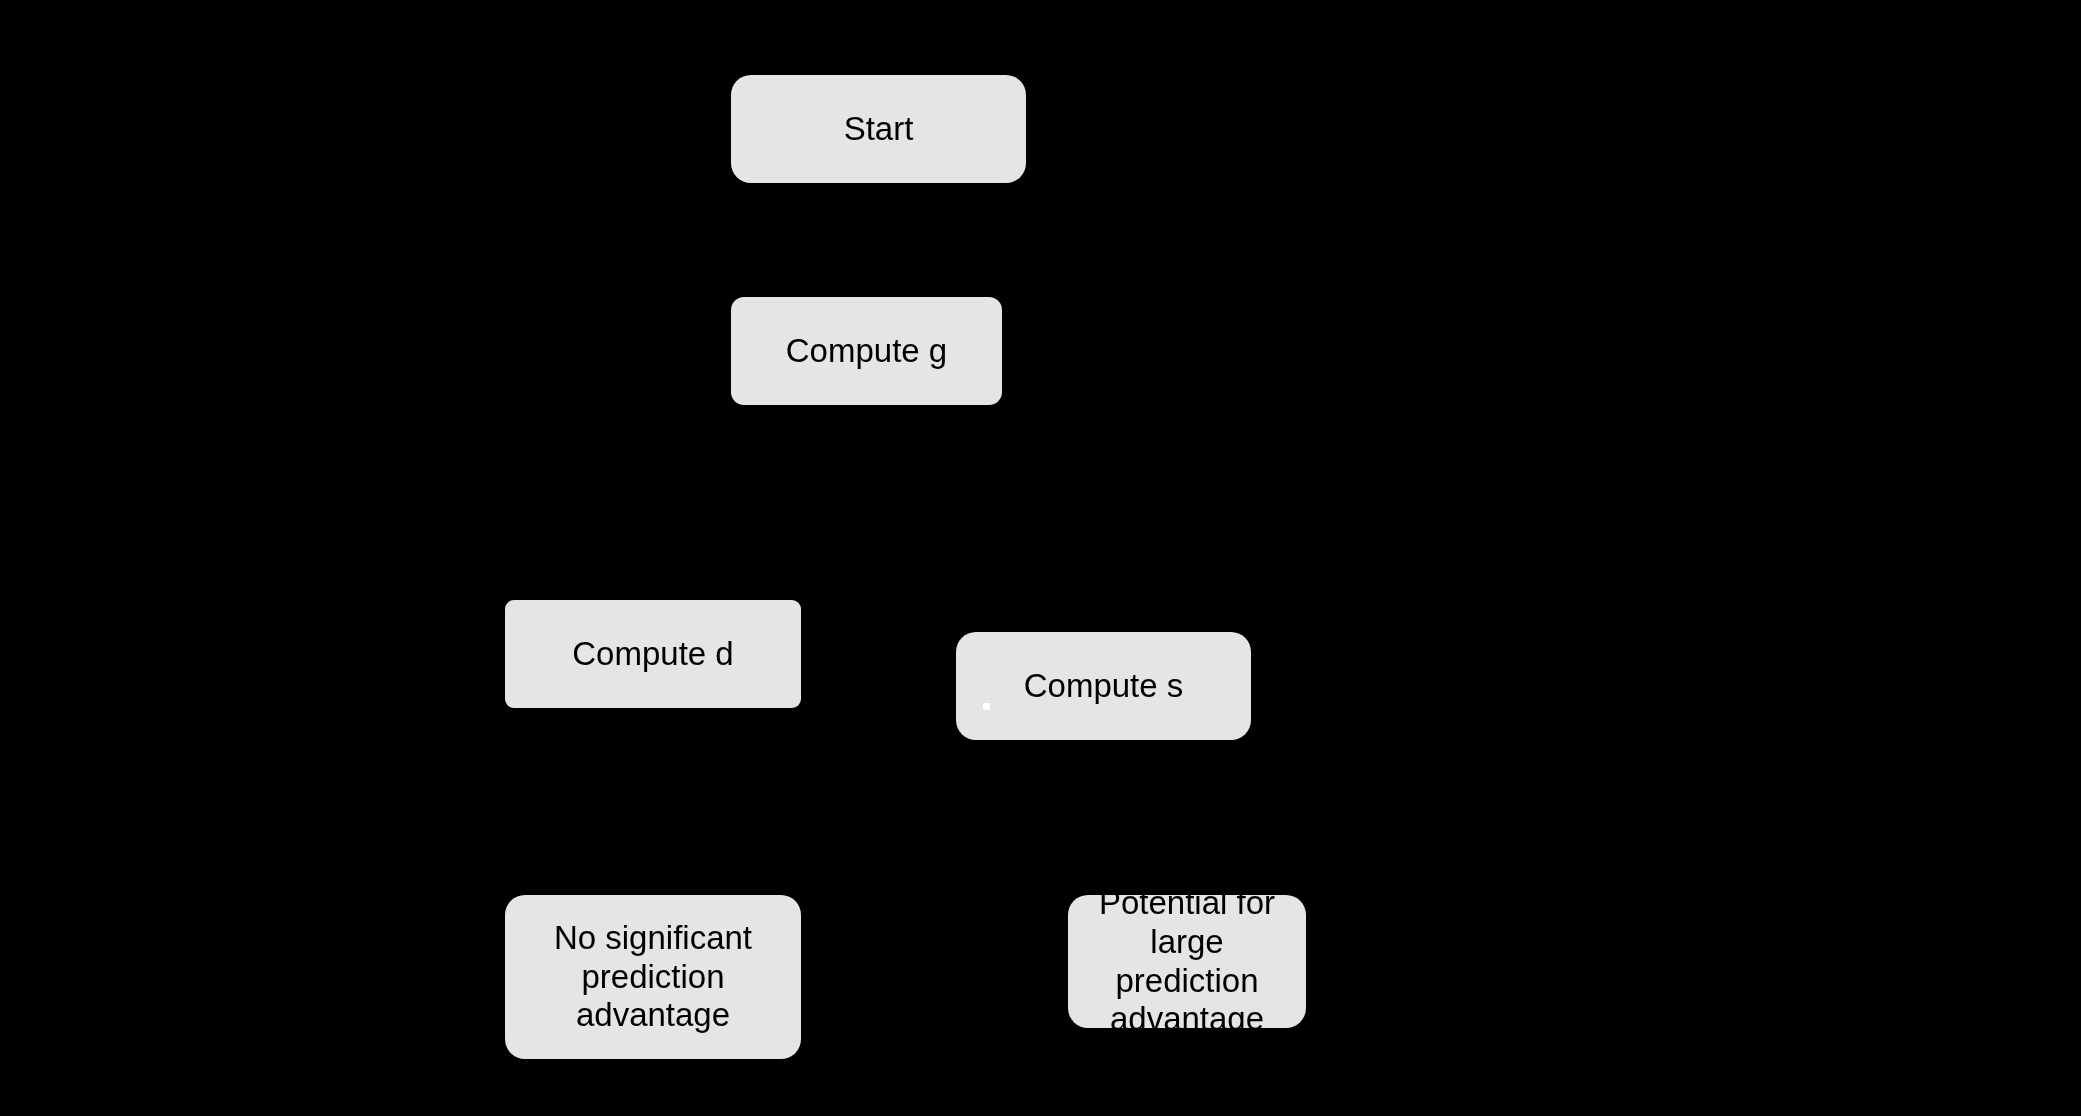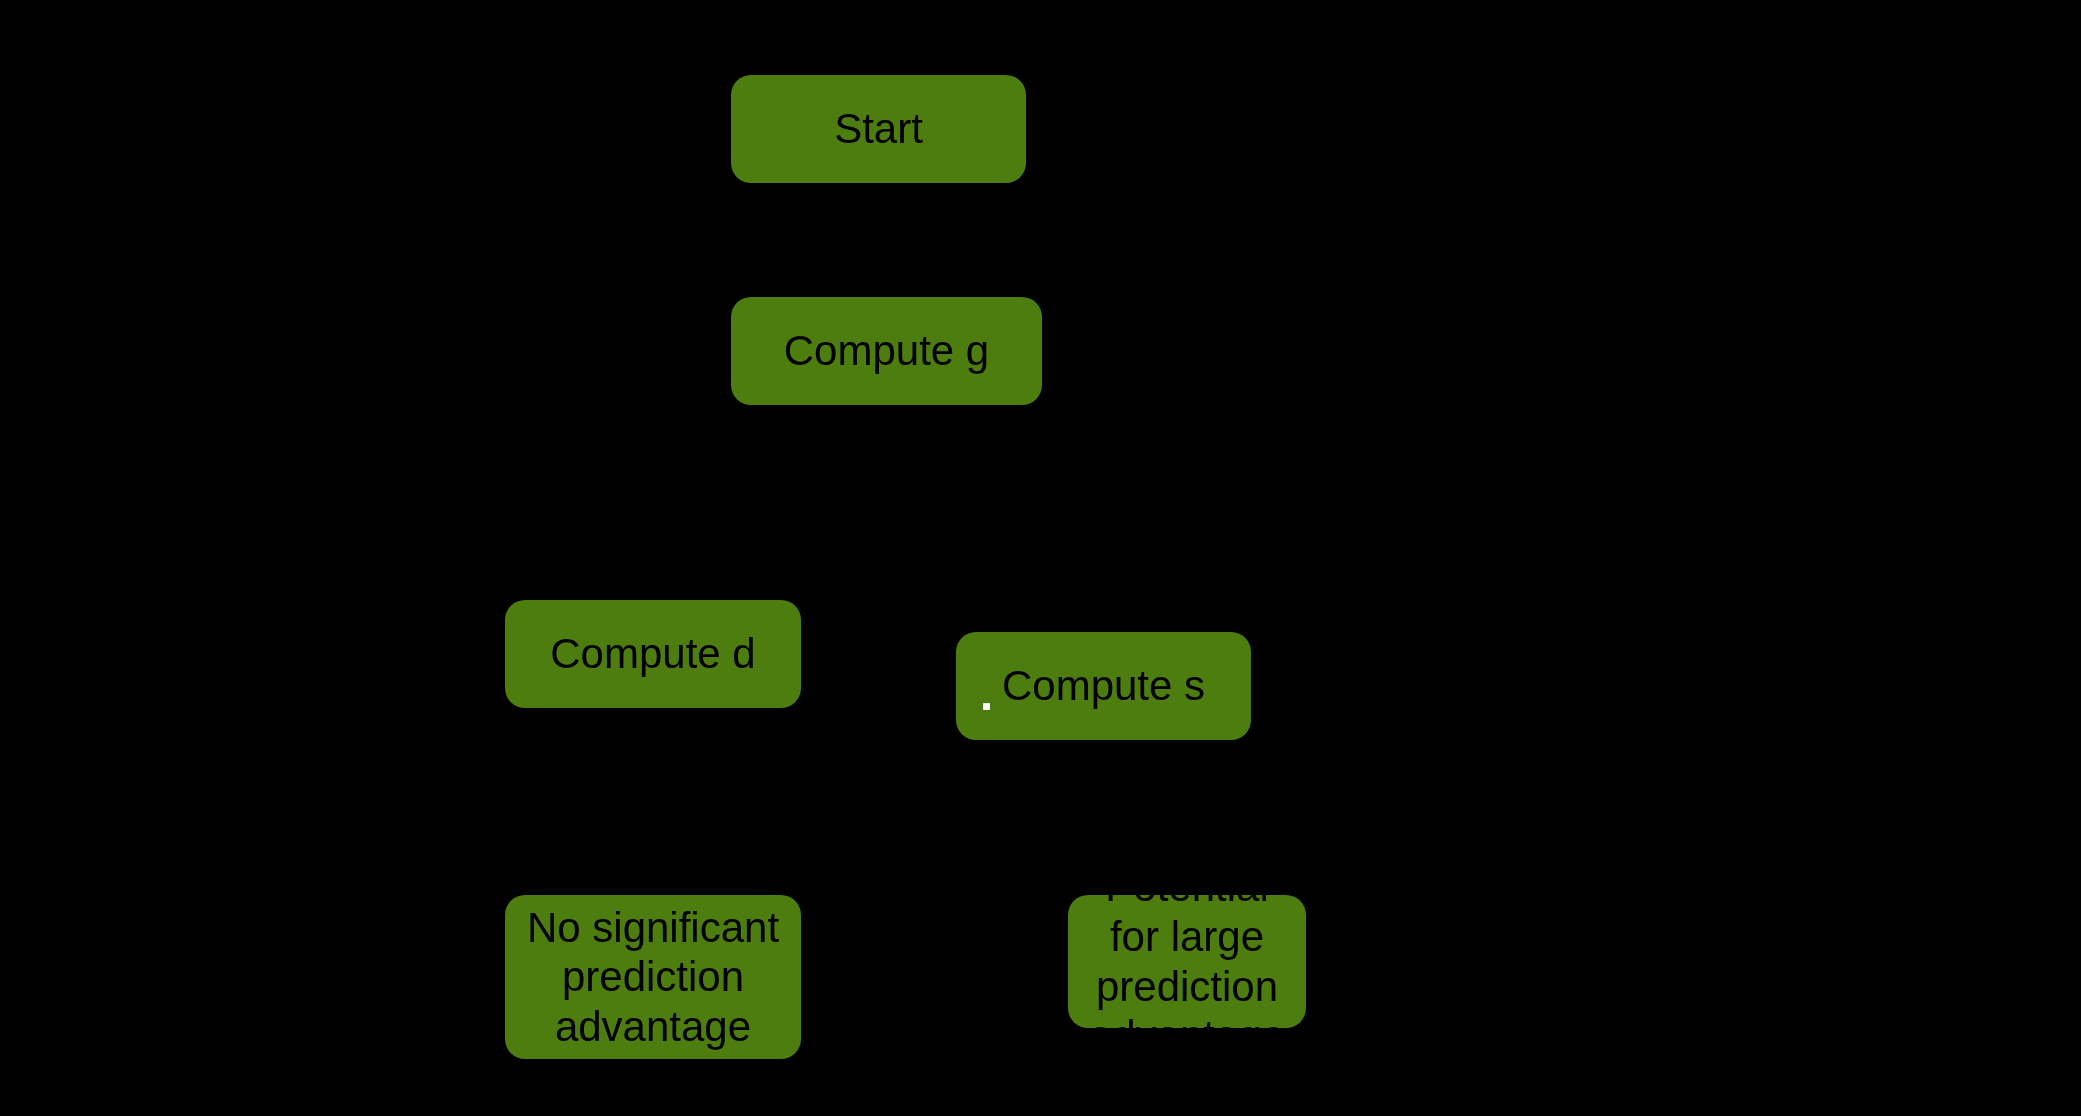--- a/index.html
+++ b/index.html
@@ -15,43 +15,43 @@
     font-family: "Liberation Sans", sans-serif;
   }
   #canvas {
     position: relative;
     width: 2081px;
     height: 1116px;
     background: #000000;
   }
   .node {
     position: absolute;
-    background: #4d7c0f;
+    background: #e5e5e5;
     border-radius: 20px;
     color: #000000;
     display: flex;
     align-items: center;
     justify-content: center;
     text-align: center;
     box-sizing: border-box;
     line-height: 1.18;
-    font-size: 42px;
+    font-size: 33px;
     font-weight: 400;
     font-family: "Liberation Sans", sans-serif;
     -webkit-font-smoothing: antialiased;
   }
   .node-label {
     display: block;
     white-space: pre-line;
     padding: 0 10px;
   }
   
   #node-start        { left: 731px; top: 75px;  width: 295px; height: 108px; }
-  #node-compute-g    { left: 731px; top: 297px; width: 311px; height: 108px; }
-  #node-compute-d    { left: 505px; top: 600px; width: 296px; height: 108px; }
+  #node-compute-g    { left: 731px; top: 297px; width: 271px; height: 108px; border-radius: 13px; }
+  #node-compute-d    { left: 505px; top: 600px; width: 296px; height: 108px; border-radius: 9px; }
   #node-compute-s    { left: 956px; top: 600px; width: 295px; height: 108px; margin-top: 32px; }
   #node-no-advantage       { left: 505px;  top: 895px; width: 296px; height: 164px; }
   #node-large-advantage    { left: 1068px; top: 895px; width: 238px; height: 133px; }
   
   #edge-label-fragment {
     position: absolute;
     left: 983px;
     top: 703px;
     width: 7px;
     height: 7px;

